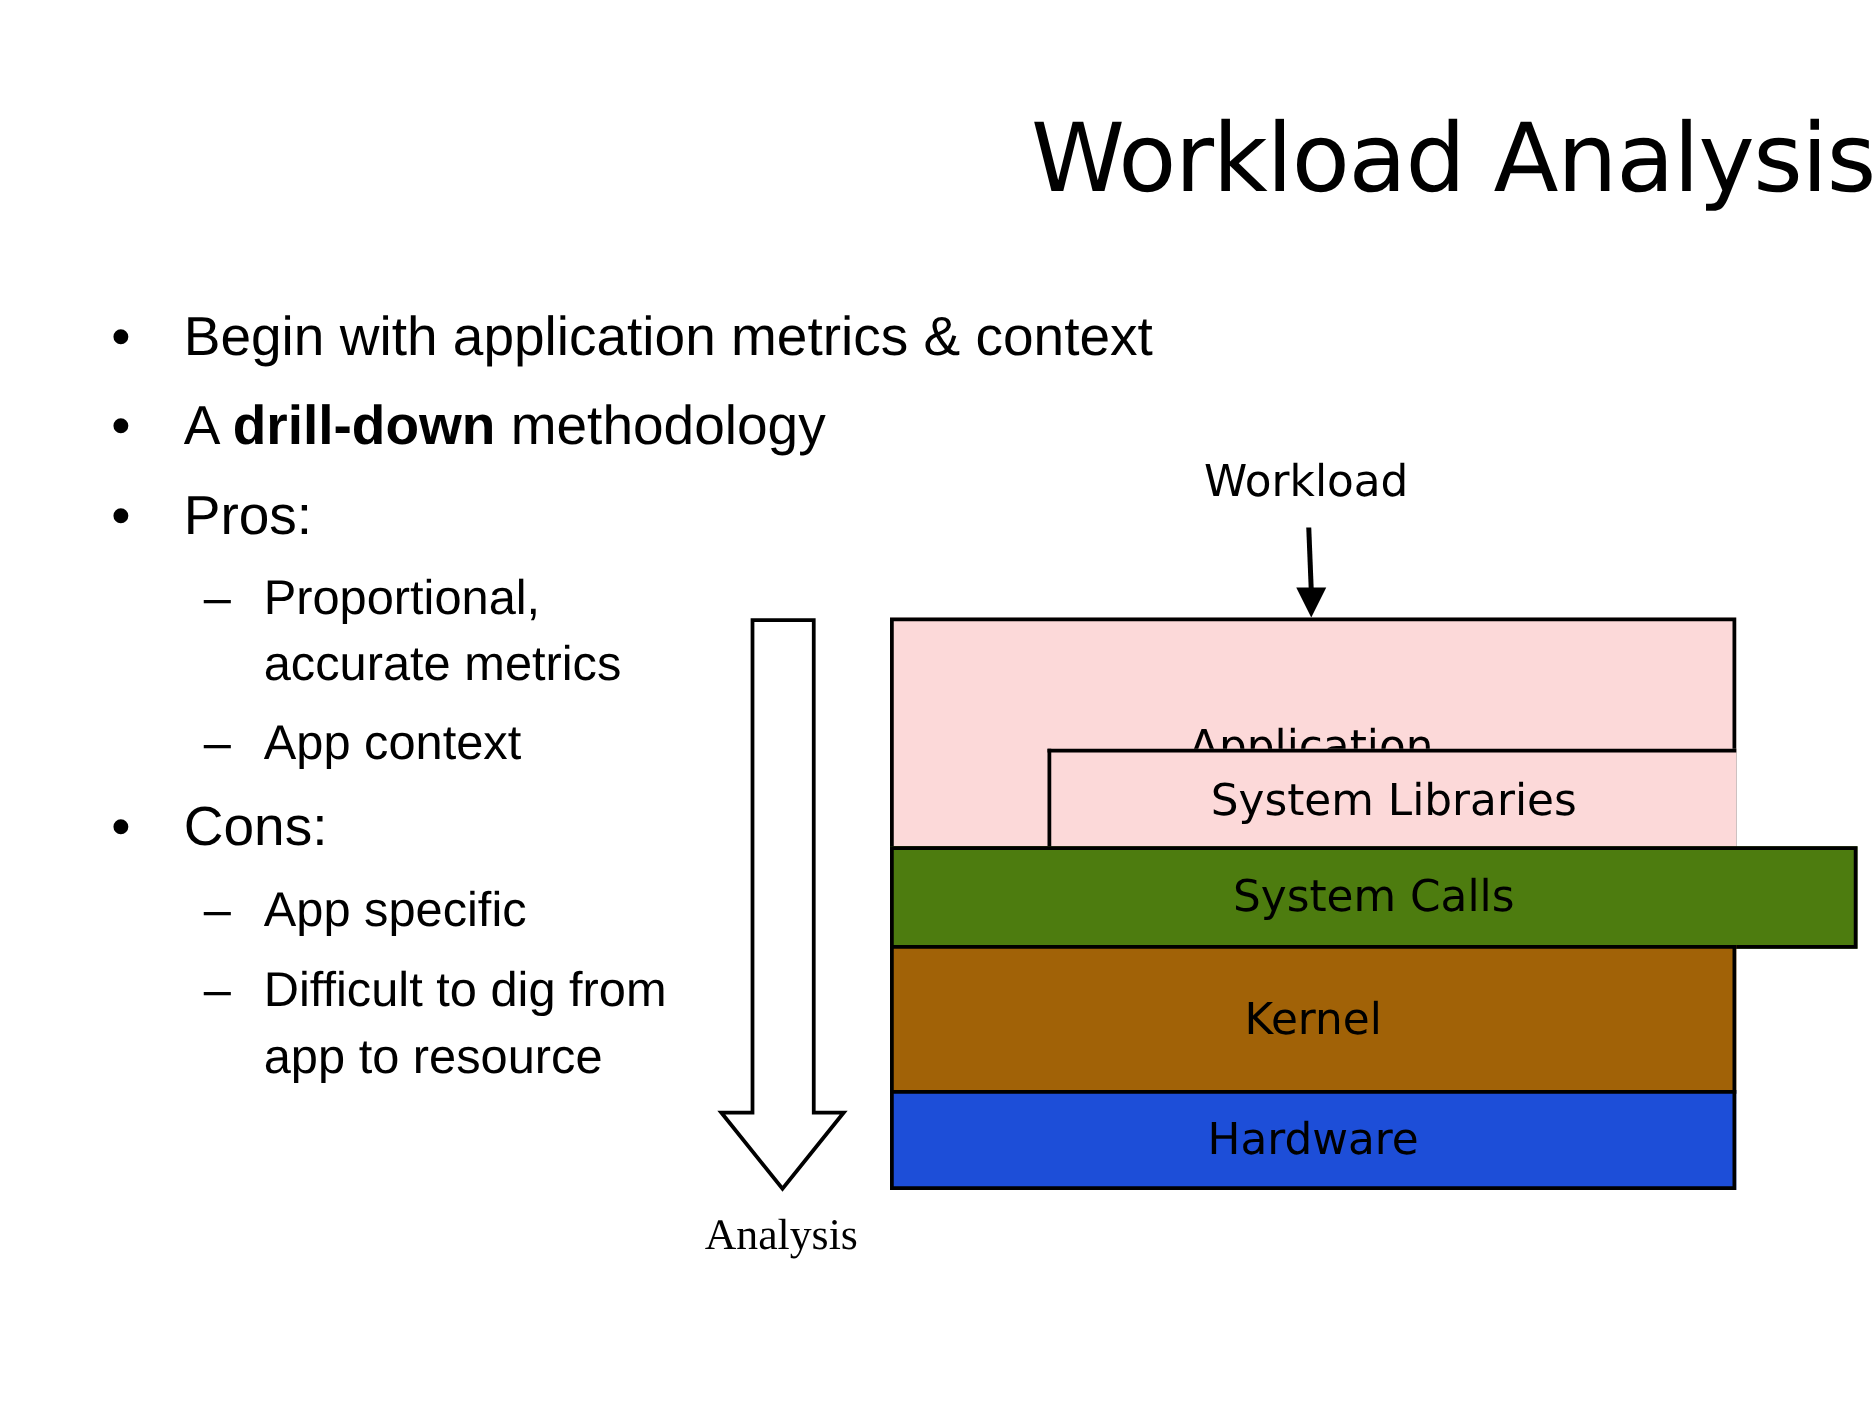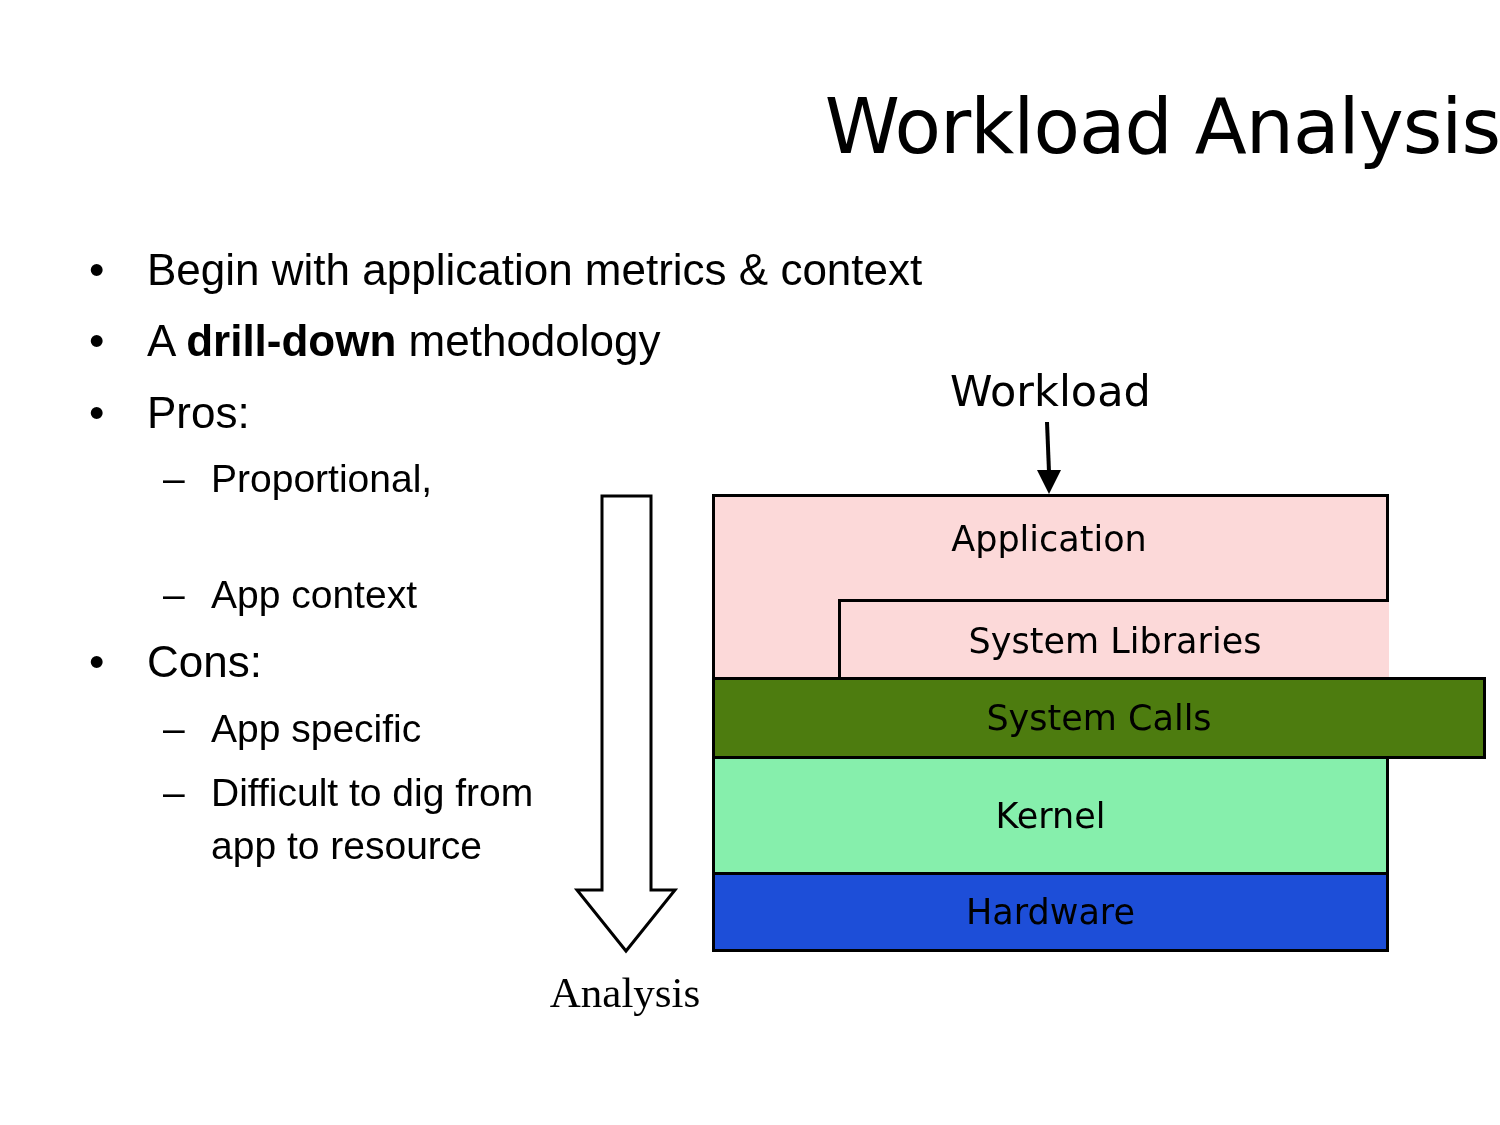--- a/index.html
+++ b/index.html
@@ -3,21 +3,21 @@
 <meta charset="utf-8">
 <style>
   html, body { margin:0; padding:0; background:#ffffff; }
   body { width:1500px; height:1125px; position:relative; overflow:hidden; font-family:"Liberation Sans", sans-serif; color:#000; }
   .title { position:absolute; left:0; width:1500px; top:82px; text-align:right; font-family:"DejaVu Sans", sans-serif; font-size:76px; letter-spacing:-1px; }
   .bullet { position:absolute; font-size:44px; line-height:1.15; }
   .bullet .dot { position:absolute; left:-58px; top:0; }
   .sub { position:absolute; font-size:39px; line-height:53px; }
   .sub .dash { position:absolute; left:-48px; top:0; }
   b { font-weight:bold;text-align:center; }
-  .diagram-label { position:absolute; font-family:"DejaVu Sans", sans-serif; font-size:43px; text-align:center; }
+  .diagram-label { position:absolute; font-family:"DejaVu Sans", sans-serif; font-size:35px; text-align:center; }
   .layer { position:absolute; box-sizing:border-box; border:3px solid #000; display:flex; align-items:center; justify-content:center; font-family:"DejaVu Sans", sans-serif; font-size:35px; }
   svg { position:absolute; left:0; top:0; }
 </style>
 </head>
 <body>
 
 <div class="title">Workload Analysis</div>
 
 <div class="bullet" style="left:147px; top:245px;">
   <span class="dot">•</span>
@@ -27,20 +27,21 @@
   <span class="dot">•</span>
   <span style="white-space:pre">A </span><b>drill-down</b><span style="white-space:pre"> methodology</span>
 </div>
 <div class="bullet" style="left:147px; top:388px;">
   <span class="dot">•</span>
   <span>Pros:</span>
 </div>
 <div class="sub" style="left:211px; top:452px;">
   <span class="dash">–</span>
   <div>Proportional,</div>
+  <div>accurate metrics</div>
 </div>
 <div class="sub" style="left:211px; top:568px;">
   <span class="dash">–</span>
   <div>App context</div>
 </div>
 <div class="bullet" style="left:147px; top:637px;">
   <span class="dot">•</span>
   <span>Cons:</span>
 </div>
 <div class="sub" style="left:211px; top:702px;">
@@ -58,28 +59,28 @@
 
 <svg width="1500" height="1125">
   <g>
     <line x1="1047" y1="422" x2="1049" y2="472" stroke="#000" stroke-width="4"></line>
     <polygon points="1037,470 1061,470 1049,494" fill="#000"></polygon>
   </g>
   <polygon points="602,496 651,496 651,890 675,890 626,951 577,890 602,890" fill="#fff" stroke="#000" stroke-width="3" stroke-linejoin="miter"></polygon>
 </svg>
 
 <div>
-  <div class="layer" style="left: 712px; top: 494px; width: 677px; height: 186px; align-items: flex-start; padding-top: 22px; background: rgb(252, 217, 217);">
+  <div class="layer" style="left: 712px; top: 494px; width: 677px; height: 186px; align-items: center; padding-top: 22px; background: rgb(252, 217, 217);">
     <span style="margin-right:3px">Application</span>
   </div>
   <div class="layer" style="left: 838px; top: 599px; width: 551px; height: 81px; border-bottom: none; border-right: none; background: rgb(252, 217, 217);">
     <span>System Libraries</span>
   </div>
   <div class="layer" style="left: 712px; top: 677px; width: 774px; height: 82px; background: #4d7c0f;">
     <span>System Calls</span>
   </div>
-  <div class="layer" style="left: 712px; top: 756px; width: 677px; height: 119px; background: #86efac;">
+  <div class="layer" style="left: 712px; top: 756px; width: 677px; height: 119px; background: #a16207;">
     <span>Kernel</span>
   </div>
   <div class="layer" style="left: 712px; top: 872px; width: 677px; height: 80px; background: #1d4ed8;">
     <span>Hardware</span>
   </div>
 </div>
 
 </body></html>

